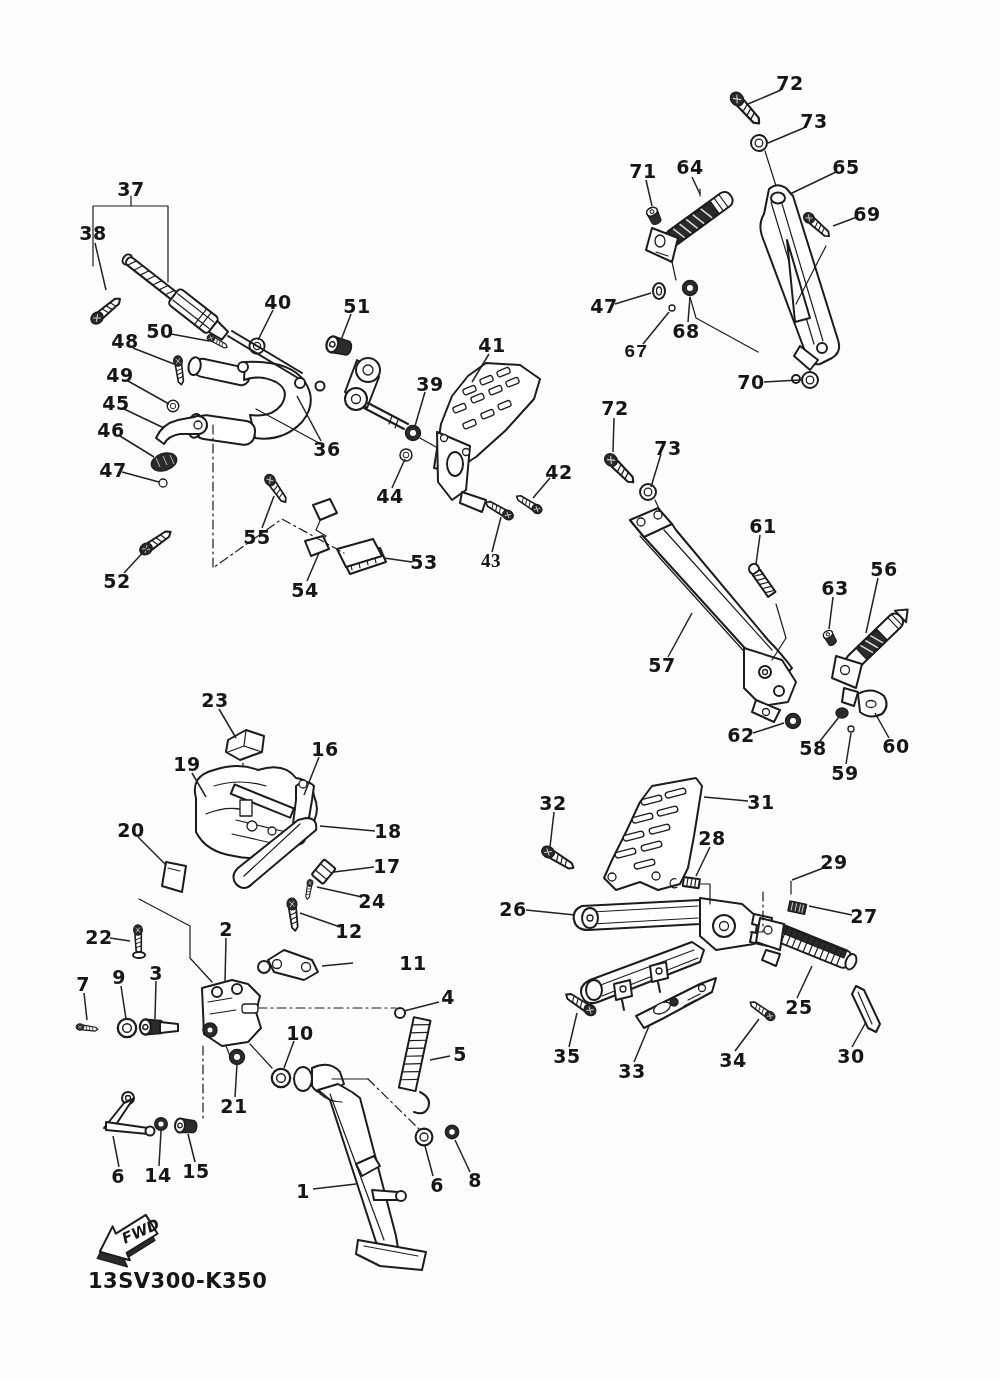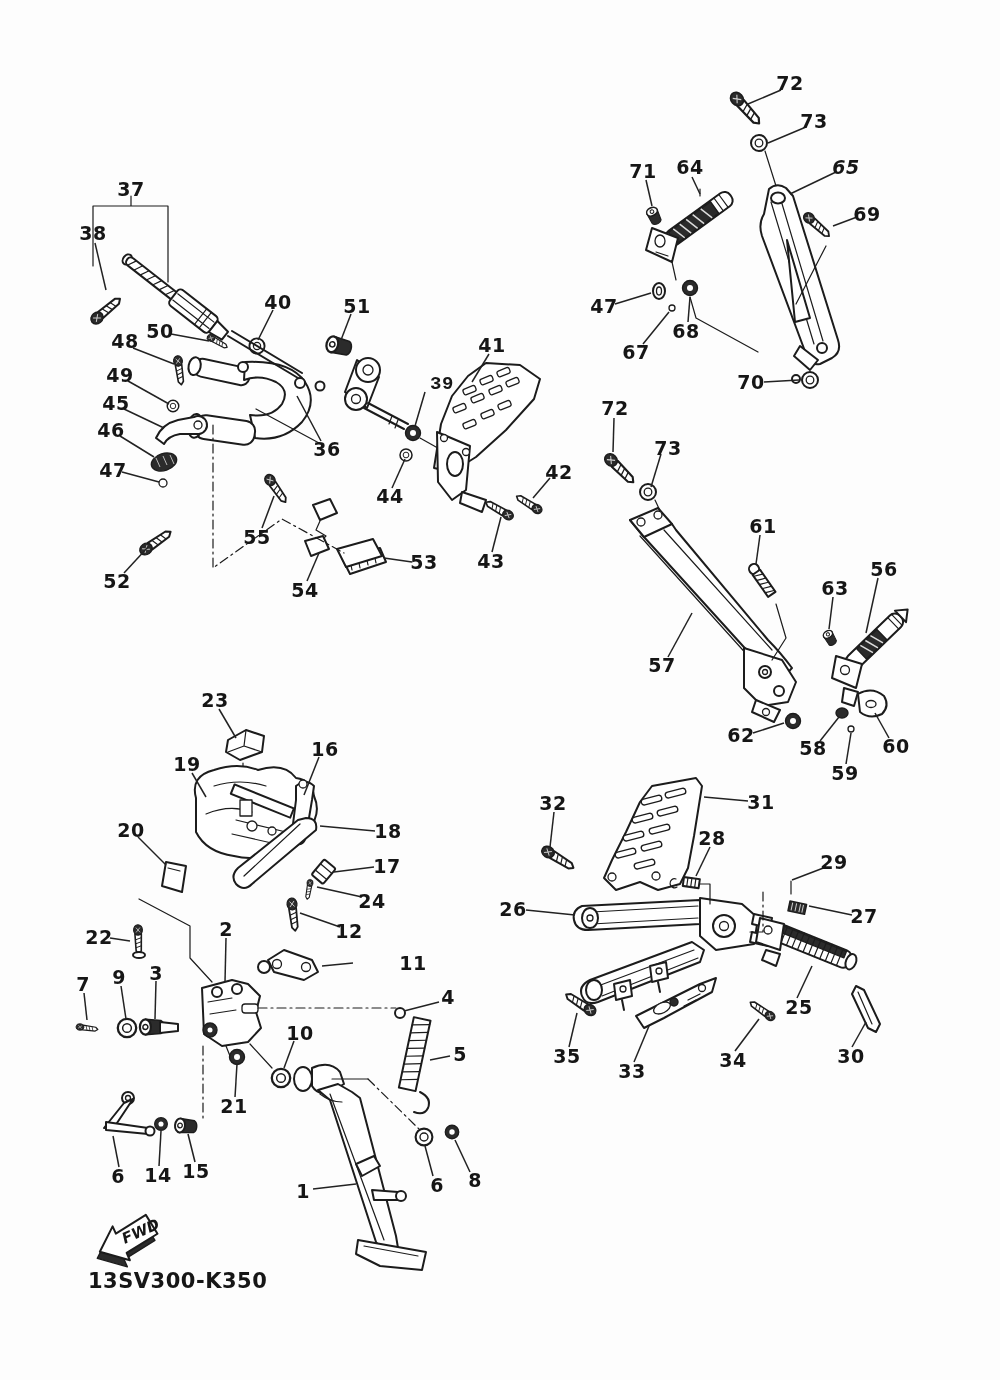--- a/index.html
+++ b/index.html
@@ -483,36 +483,36 @@
       <div class="callout" style="left: 125px; top: 341px;">48</div>
       <div class="callout" style="left: 160px; top: 331px;">50</div>
       <div class="callout" style="left: 120px; top: 375px;">49</div>
       <div class="callout" style="left: 116px; top: 403px;">45</div>
       <div class="callout" style="left: 111px; top: 430px;">46</div>
       <div class="callout" style="left: 113px; top: 470px;">47</div>
       <div class="callout" style="left: 117px; top: 581px;">52</div>
       <div class="callout" style="left: 278px; top: 302px;">40</div>
       <div class="callout" style="left: 357px; top: 306px;">51</div>
       <div class="callout" style="left: 327px; top: 449px;">36</div>
-      <div class="callout" style="left: 442px; top: 384px; font-family: Liberation Mono, monospace;">39</div>
+      <div class="callout" style="left: 430px; top: 384px;">39</div>
       <div class="callout" style="left: 390px; top: 496px;">44</div>
       <div class="callout" style="left: 492px; top: 345px;">41</div>
       <div class="callout" style="left: 559px; top: 472px;">42</div>
-      <div class="callout" style="left: 491px; top: 561px;">43</div>
+      <div class="callout" style="left: 491px; top: 561px; font-family: Liberation Serif, serif;">43</div>
       <div class="callout" style="left: 257px; top: 537px;">55</div>
       <div class="callout" style="left: 305px; top: 590px;">54</div>
       <div class="callout" style="left: 424px; top: 562px;">53</div>
       <div class="callout" style="left: 790px; top: 83px;">72</div>
       <div class="callout" style="left: 814px; top: 121px;">73</div>
       <div class="callout" style="left: 643px; top: 171px;">71</div>
       <div class="callout" style="left: 690px; top: 167px;">64</div>
-      <div class="callout" style="left: 846px; top: 167px; font-style: italic;">65</div>
+      <div class="callout" style="left: 846px; top: 167px;">65</div>
       <div class="callout" style="left: 867px; top: 214px;">69</div>
       <div class="callout" style="left: 604px; top: 306px;">47</div>
-      <div class="callout" style="left: 636px; top: 352px;">67</div>
+      <div class="callout" style="left: 636px; top: 352px; font-family: Liberation Mono, monospace;">67</div>
       <div class="callout" style="left: 686px; top: 331px;">68</div>
       <div class="callout" style="left: 751px; top: 382px;">70</div>
       <div class="callout" style="left: 615px; top: 408px;">72</div>
       <div class="callout" style="left: 668px; top: 448px;">73</div>
       <div class="callout" style="left: 763px; top: 526px;">61</div>
       <div class="callout" style="left: 835px; top: 588px;">63</div>
       <div class="callout" style="left: 884px; top: 569px;">56</div>
       <div class="callout" style="left: 662px; top: 665px;">57</div>
       <div class="callout" style="left: 741px; top: 735px;">62</div>
       <div class="callout" style="left: 813px; top: 748px;">58</div>

